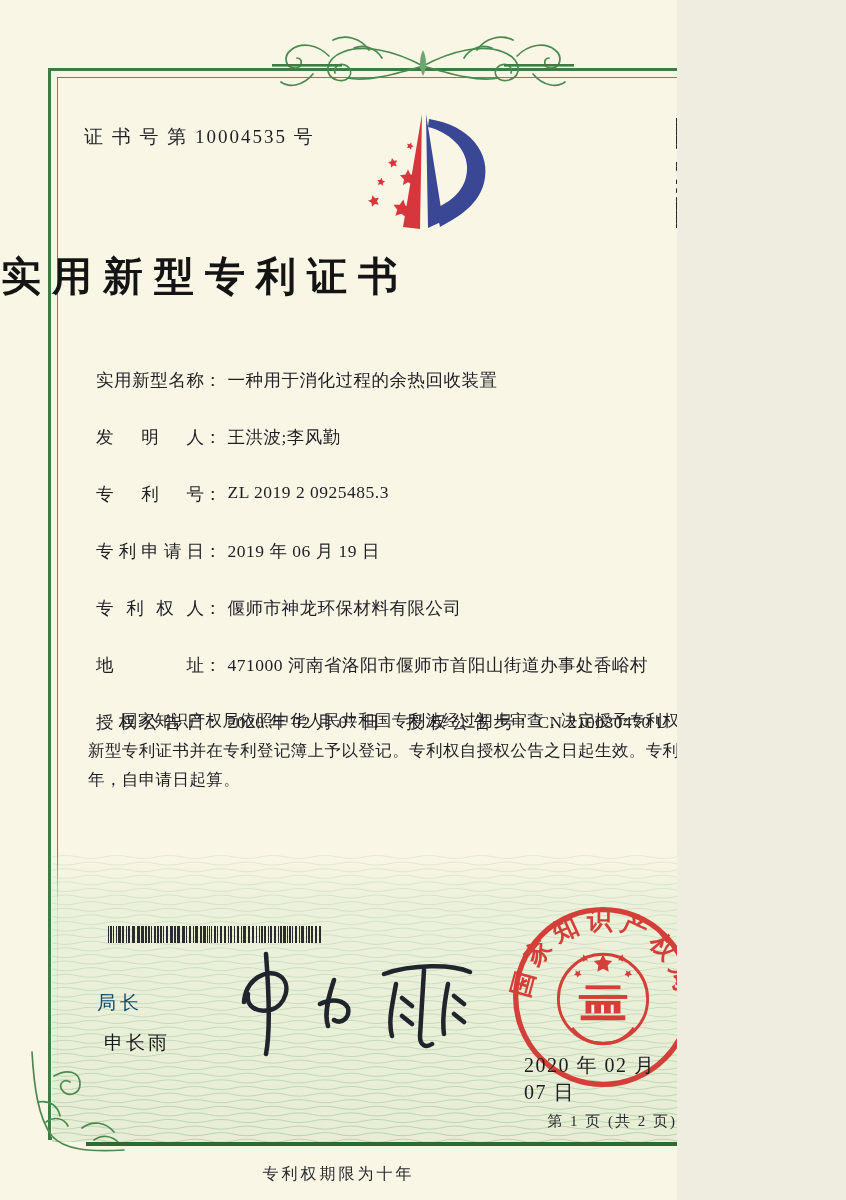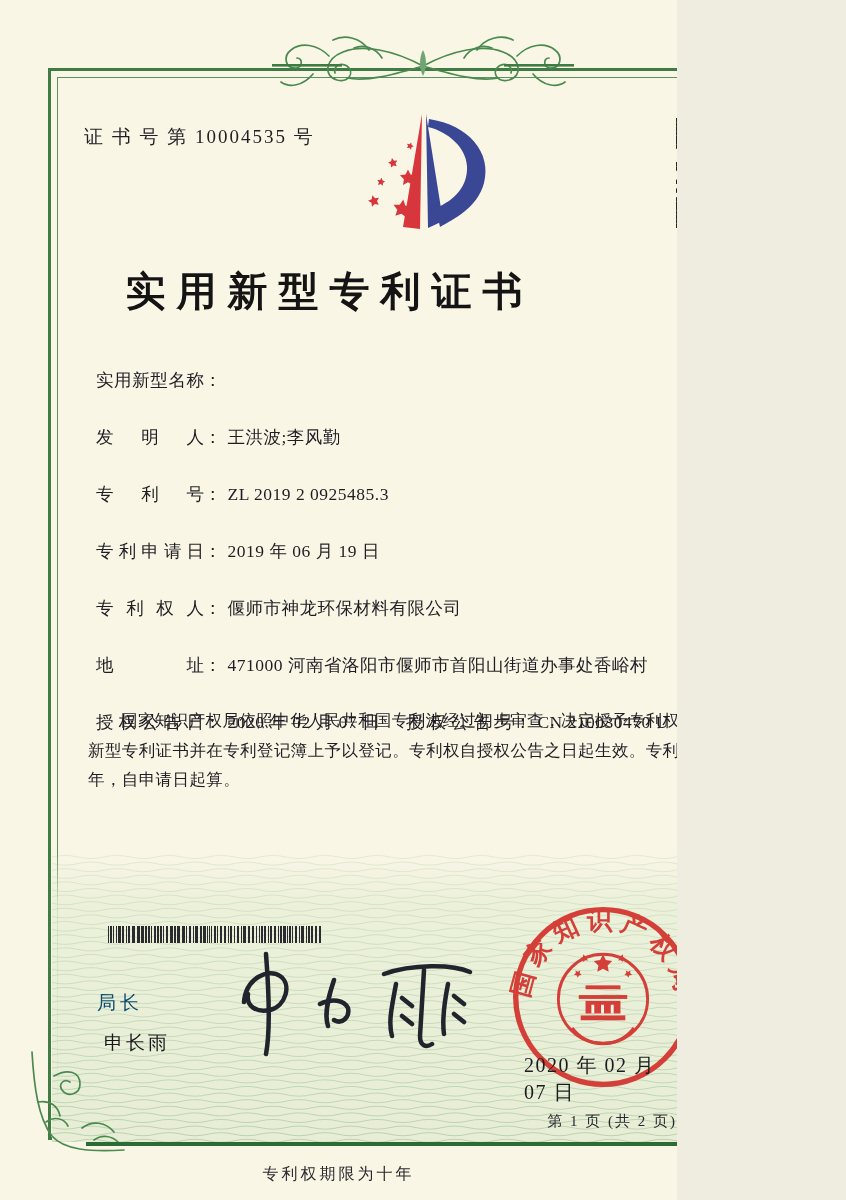--- a/index.html
+++ b/index.html
@@ -10,24 +10,24 @@
                border:3px solid #3e7c44;box-sizing:border-box;}
   .frame-inner{position:absolute;left:57px;top:77px;width:732px;height:1054px;
                border:1px solid #5c915f;box-sizing:border-box;}
   
   .band{position:absolute;left:52px;top:852px;width:742px;height:290px;
         background:linear-gradient(180deg,rgba(235,241,219,0) 0%,rgba(233,240,216,.85) 18%,#e7eed5 100%);}
   .band svg{display:block;}
   .cert-no{position:absolute;left:84px;top:124px;font-size:19px;letter-spacing:2px;color:#1f1f24;}
   .logo{position:absolute;left:352px;top:108px;width:152px;height:130px;}
   .qr{position:absolute;left:676px;top:118px;width:110px;height:110px;}
-  .title{position:absolute;left:0;right:18px;top:248px;margin:16px;text-align:center;
+  .title{position:absolute;left:0;right:18px;top:248px;margin:1px;text-align:left;
          font-size:40px;font-weight:700;letter-spacing:11px;color:#141414;}
   .fields{position:absolute;left:96px;top:368px;width:660px;font-size:17.5px;color:#1e1e23;}
-  .frow{display:flex;align-items:center;margin-bottom:33px;white-space:nowrap;}
+  .frow{display:flex;align-items:flex-start;margin-bottom:33px;white-space:nowrap;}
   .flabel{display:inline-block;width:108px;text-align:justify;text-align-last:justify;}
   .fcolon{margin:0 6px 0 0;}
   .fvalue{letter-spacing:.5px;}
   .grant-group{margin-left:26px;display:inline-flex;align-items:baseline;}
   .body-text{position:absolute;left:88px;top:706px;width:676px;font-size:16.5px;
              line-height:29.5px;text-align:justify;color:#1e1e23;letter-spacing:.4px;}
   .body-text p{margin:0;text-indent:2em;}
   .barcode{position:absolute;left:108px;top:926px;}
   .director-role{position:absolute;left:97px;top:990px;font-size:19px;letter-spacing:4px;color:#0c4a6e;}
   .director-name{position:absolute;left:104px;top:1030px;font-size:19px;letter-spacing:3px;color:#17171c;}
@@ -447,20 +447,21 @@
         <rect x="105.6" y="105.6" width="4.4" height="4.4" fill="#26262a"></rect>
       </svg>
   </div>
 
   <h1 class="title">实用新型专利证书</h1>
 
   <div class="fields">
     <div class="frow">
       <span class="flabel">实用新型名称</span>
         <span class="fcolon">：</span>
+      <span class="fvalue">一种用于消化过程的余热回收装置</span>
     </div>
     <div class="frow">
       <span class="flabel">发明人</span>
         <span class="fcolon">：</span>
       <span class="fvalue">王洪波;李风勤</span>
     </div>
     <div class="frow">
       <span class="flabel">专利号</span>
         <span class="fcolon">：</span>
       <span class="fvalue">ZL 2019 2 0925485.3</span>

